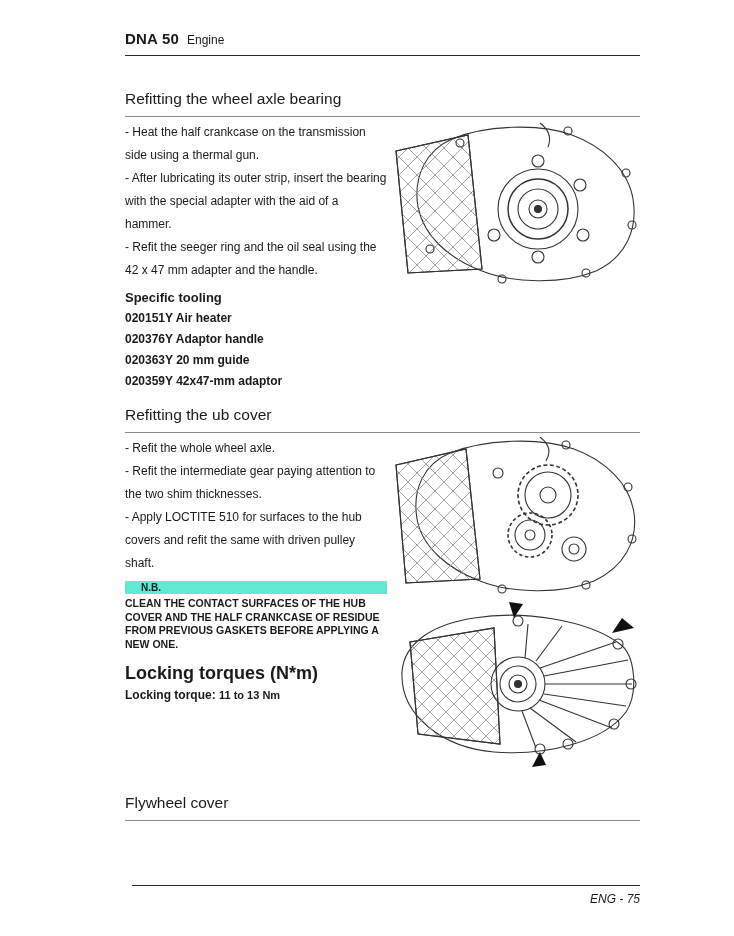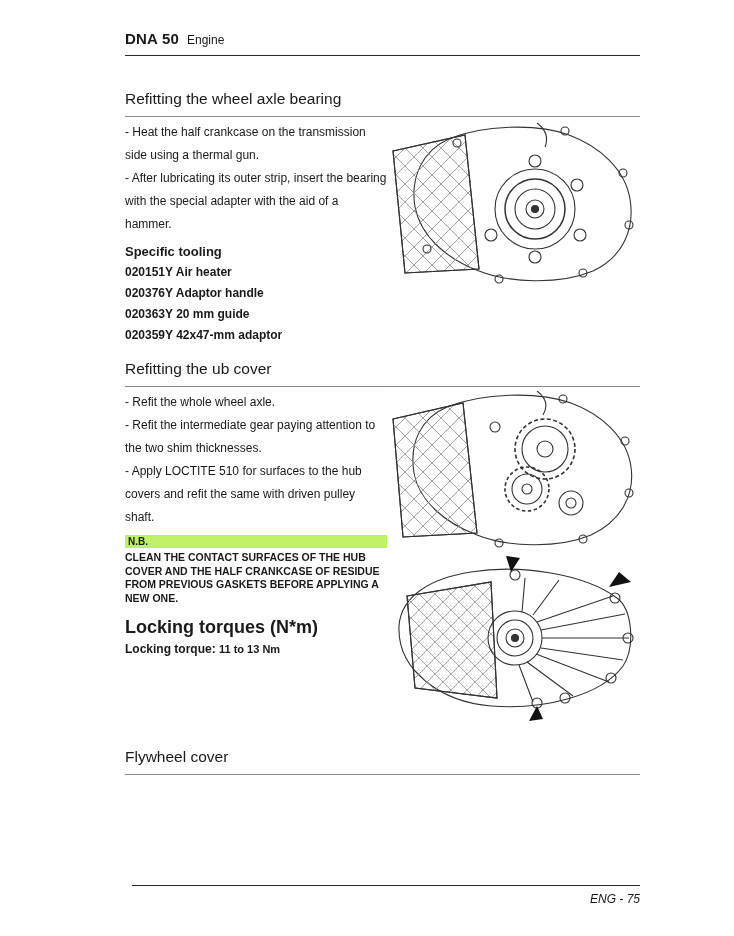--- a/index.html
+++ b/index.html
@@ -20,31 +20,31 @@
   .header-section-label { font-size: 12px; padding-left: 8px; }
   .header-rule { border: none; border-top: 1.5px solid #2b2b2b; margin: 8px 0 0 0; }
 
   
   .content-section { margin-top: 34px; }
   .content-section.sec2 { margin-top: 14px; }
   .content-section.sec3 { margin-top: 26px; }
   .section-title { font-size: 15.5px; font-weight: normal; margin: 0; }
   .section-rule { border: none; border-top: 1px solid #8a8a8a; margin: 8px 0 0 0; }
 
-  .section-body { display: flex; justify-content: flex-start; margin-top: 4px; }
+  .section-body { display: flex; justify-content: space-between; margin-top: 4px; }
   .text-col { width: 262px; }
   .fig-col { width: 250px; display: flex; flex-direction: column; gap: 6px; }
 
   .body-par { font-size: 12px; line-height: 23px; margin: 0; }
   .tooling-title { font-size: 13px; font-weight: bold; margin: 8px 0 3px 0; }
   .tool-line { font-size: 12px; font-weight: bold; line-height: 21px; margin: 0; }
 
   .nb-label {
-    display: block; background: #bef264; font-size: 10px; font-weight: bold;
-    padding: 1px 3px; margin-top: 6px; box-sizing: border-box; width: 100%;
+    display: block; background: #5eead4; font-size: 10px; font-weight: bold;
+    padding: 1px 16px; margin-top: 6px; box-sizing: border-box; width: 100%;
   }
   .note-text {
     font-size: 10.5px; font-weight: bold; line-height: 13.5px; margin: 3px 0 0 0;
     text-transform: uppercase;
   }
   .torques-title { font-size: 18px; font-weight: bold; margin: 12px 0 4px 0; }
   .torque-line { font-size: 12px; font-weight: bold; margin: 4px 0 0 0; }
   .torque-value { font-size: 11px; }
 
   .figure { margin: 0; border: none; background: #fff; }
@@ -66,20 +66,21 @@
   </header>
   <hr class="header-rule">
 
   <section class="content-section sec1">
     <h2 class="section-title">Refitting the wheel axle bearing</h2>
     <hr class="section-rule">
     <div class="section-body">
       <div class="text-col">
         <p class="body-par">- Heat the half crankcase on the transmission side using a thermal gun.</p>
         <p class="body-par">- After lubricating its outer strip, insert the bearing with the special adapter with the aid of a hammer.</p>
+        <p class="body-par">- Refit the seeger ring and the oil seal using the 42 x 47 mm adapter and the handle.</p>
         <h3 class="tooling-title">Specific tooling</h3>
         <p class="tool-line">020151Y Air heater</p>
         <p class="tool-line">020376Y Adaptor handle</p>
         <p class="tool-line">020363Y 20 mm guide</p>
         <p class="tool-line">020359Y 42x47-mm adaptor</p>
       </div>
       <div class="fig-col">
         <figure class="figure">
           <svg viewBox="0 0 250 165" width="250" height="165" xmlns="http://www.w3.org/2000/svg">
             <defs>

